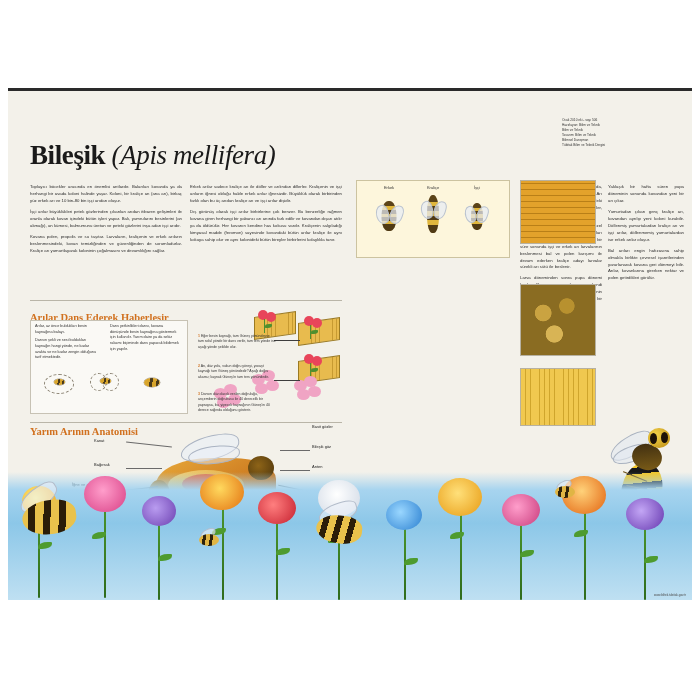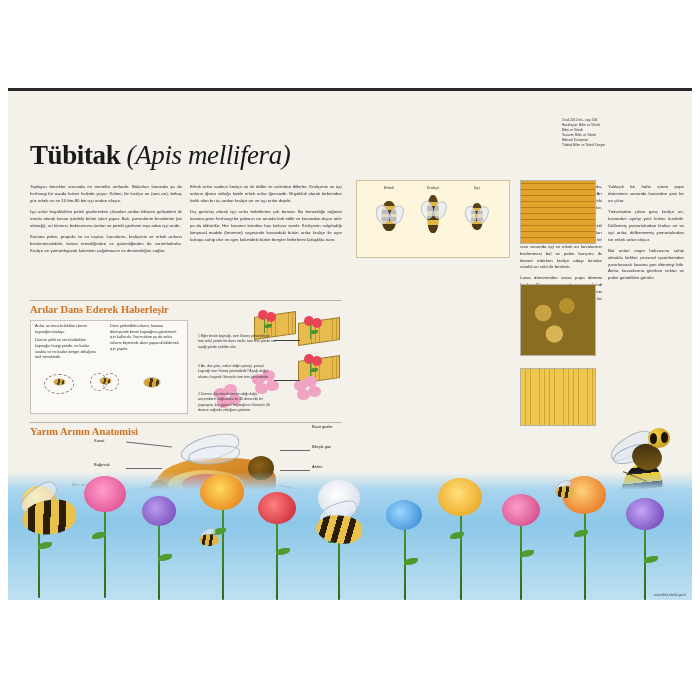--- a/index.html
+++ b/index.html
@@ -100,21 +100,21 @@
   #col-right-1 { left: 512px; top: 96px; width: 82px; }
   #col-right-2 { left: 600px; top: 96px; width: 76px; }
   
   .section-head {
     position: absolute;
     font-family: "Liberation Serif", serif;
     font-size: 10.5px;
     font-weight: bold;
     color: #d1711f;
   }
-  #head-dance { left: 22px; top: 216px; }
+  #head-dance { left: 22px; top: 224px; }
   #head-anatomy { left: 22px; top: 338px; }
   .rule {
     position: absolute;
     height: 1px;
     background: #b9b5a8;
   }
   #rule-dance { left: 22px; top: 212px; width: 312px; }
   #rule-anatomy { left: 22px; top: 334px; width: 312px; }
   
   .dance-box {
@@ -436,21 +436,21 @@
         <div>Ocak 2010 eki - sayı 506</div>
         <div>Hazırlayan: Bilim ve Teknik</div>
         <div>Bilim ve Teknik</div>
         <div>Tasarım: Bilim ve Teknik</div>
         <div>Bilimsel Danışman</div>
         <div>Tübitak Bilim ve Teknik Dergisi</div>
       </div>
     </div>
 
     <div class="title">
-      <span>Tübitak</span>
+      <span>Bileşik</span>
       <i>(Apis mellifera)</i>
     </div>
 
     <div class="col" id="col-intro-1">
       <p>Toplayıcı böcekler arasında en önemlisi antlardır. Balarıları kovanda ya da herhangi bir avada koloni halinde yaşar. Koloni, bir kraliçe an (ana arı), birkaç yüz erkek arı ve 10 bin-80 bin işçi arıdan oluşur.</p>
       <p>İşçi arılar büyüklükleri petek gözlerinden çıkanlan arıdan itibaren gelişimleri ile oranla olarak kovan içindeki bütün işleri yapar. Balı, yumrularını besinlerini (an akmağı), an kümesi, balmumunu üretan ve peteki gözlerini inşa adan işçi arıdır.</p>
       <p>Kovana polen, propolis ve su taşıtar. Larvaların, kraliçenin ve erkek arıların beslenmesindeki, kovan temizliğinden ve güvenliğinden de sorumludurlar. Kraliçe arı yumurtlayarak koloninin çoğalmasını ve devamlılığını sağlar.</p>
     </div>
     <div class="col" id="col-intro-2">
       <p>Erkek arılar sadece kraliçe arı ile döller ve arılından dillerler. Kraliçenin ve işçi arıların iğnesi olduğu halde erkek arılar iğnesizdir. Büyüklük olarak birbirinden farklı olan bu üç arıdan kraliçe arı ve işçi arılar dişidir.</p>

